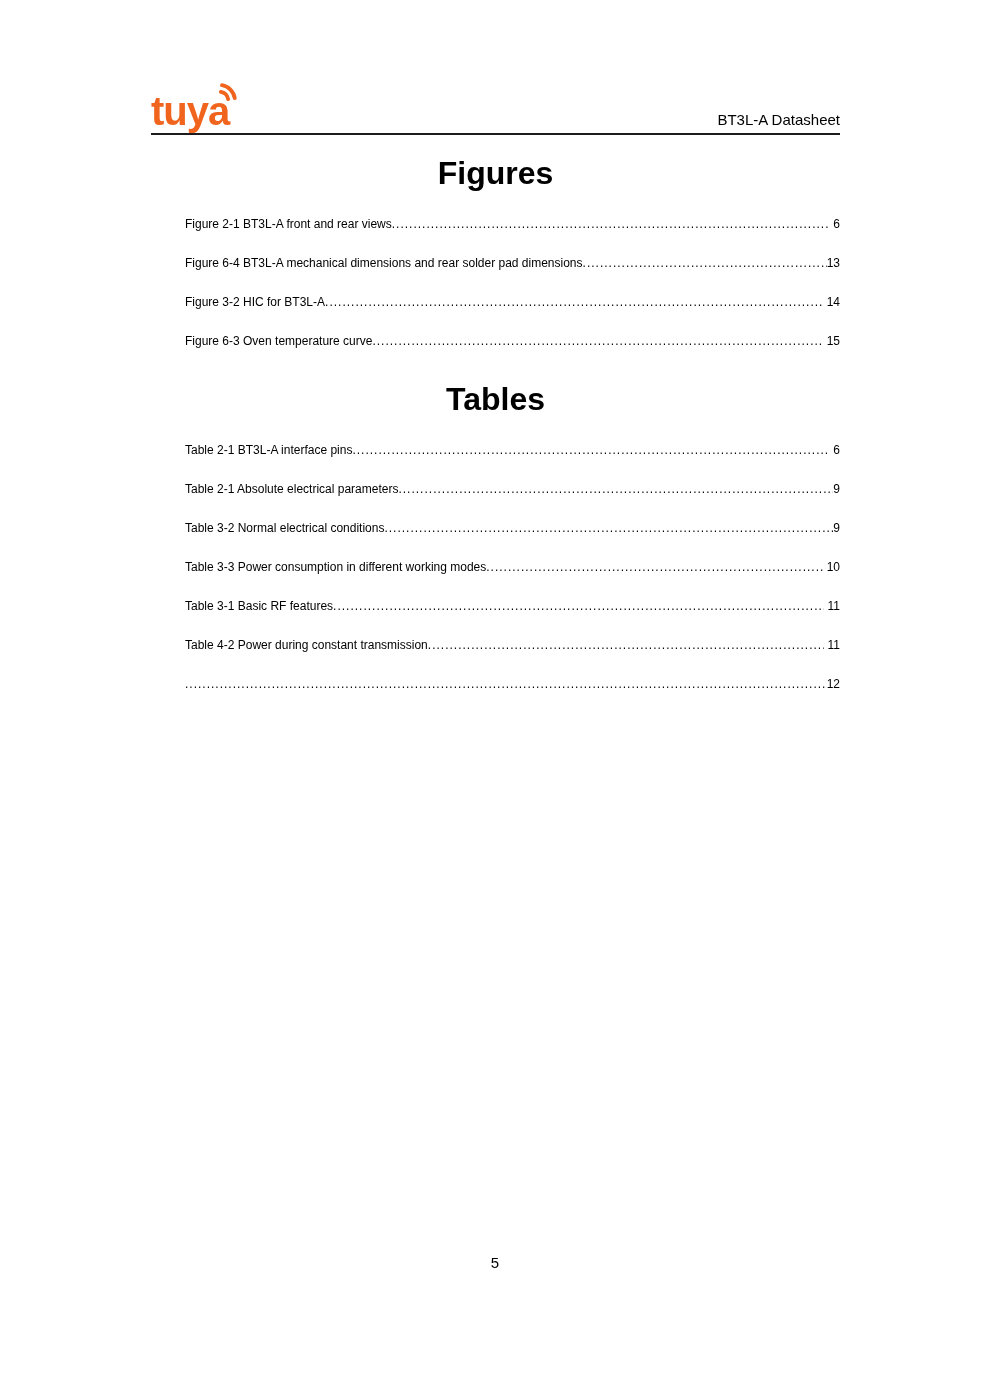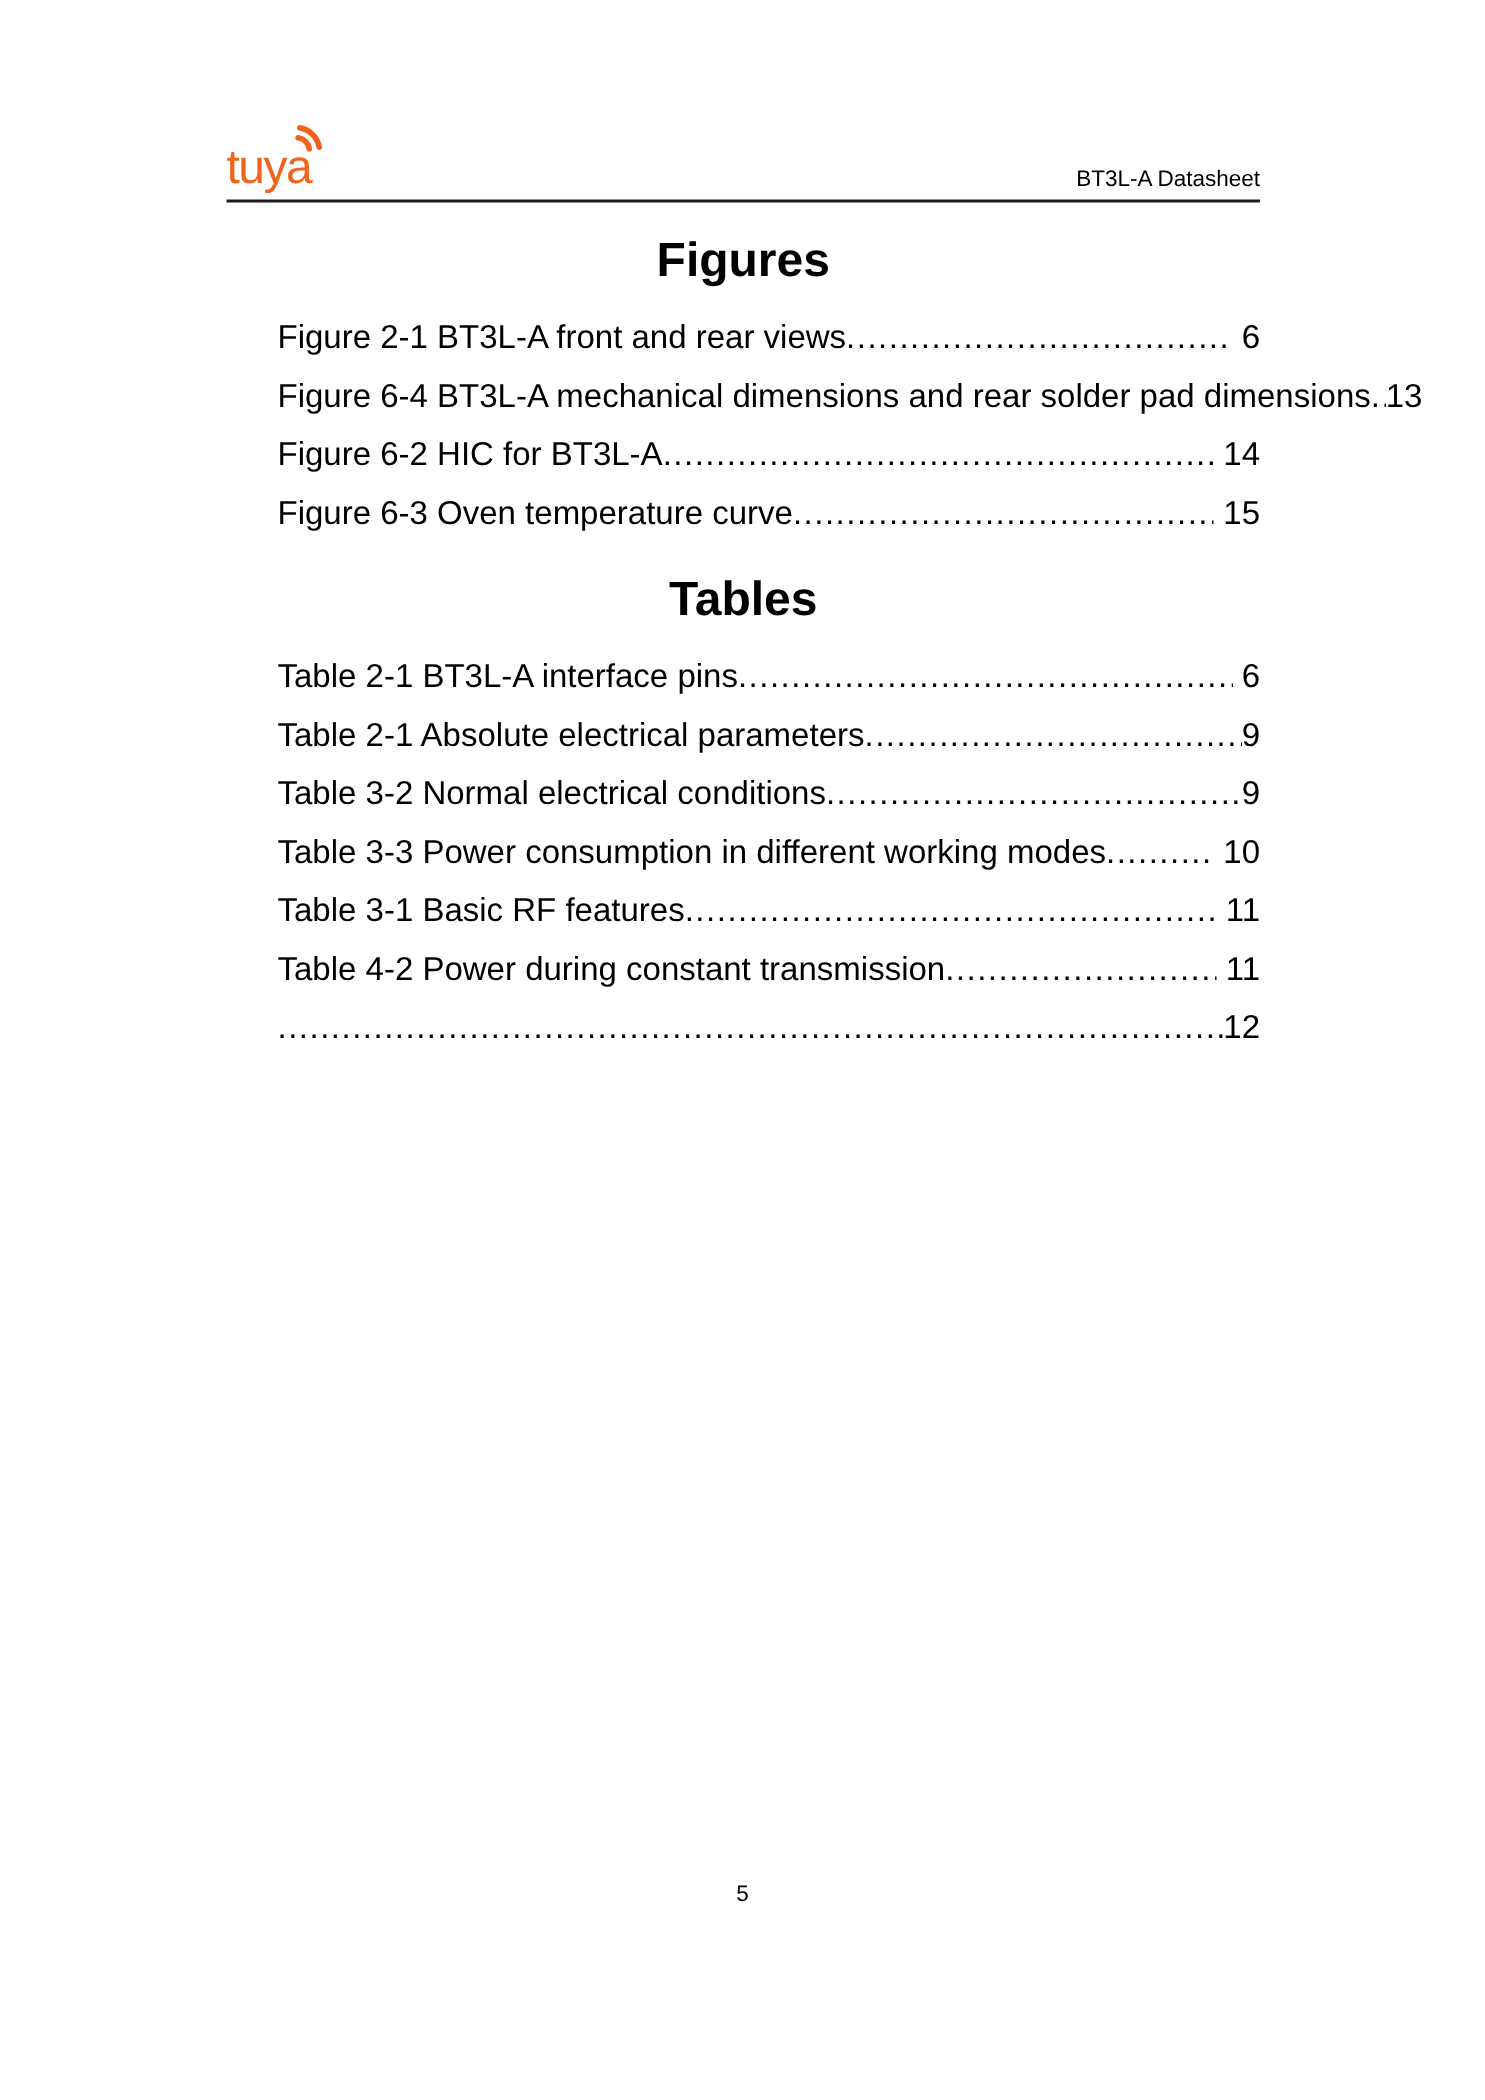--- a/index.html
+++ b/index.html
@@ -23,22 +23,22 @@
     height: 53px;
     border-bottom: 2px solid #1c1c1c;
   }
   .logo {
     position: absolute;
     left: 0;
     bottom: 0;
     height: 44px;
   }
   .logo-text {
-    font-size: 32px;
-    font-weight: normal;
+    font-size: 40px;
+    font-weight: bold;
     line-height: 44px;
     letter-spacing: -1px;
     color: #F0641E;
     display: inline-block;
     text-align: center;
   }
   .logo-signal {
     position: absolute;
     right: -15px;
     top: -13px;
@@ -63,21 +63,21 @@
   .section-title.tables { }
   .toc {
     list-style: none;
     margin: 18px 0 0 0;
     padding: 0 0 0 34px;
   }
   .toc-row {
     display: flex;
     align-items: flex-end;
     line-height: 39px;
-    font-size: 22px;
+    font-size: 12px;
   }
   .toc-label { white-space: nowrap; flex: 0 0 auto; }
   .toc-leader {
     flex: 1 1 auto;
     overflow: hidden;
     white-space: nowrap;
     min-width: 10px;
   }
   .toc-leader::after {
     letter-spacing: 1px;
@@ -118,21 +118,21 @@
         <span class="toc-label">Figure 2-1 BT3L-A front and rear views</span>
         <span class="toc-leader"></span>
         <span class="toc-page"> 6</span>
       </li>
       <li class="toc-row">
         <span class="toc-label">Figure 6-4 BT3L-A mechanical dimensions and rear solder pad dimensions</span>
         <span class="toc-leader"></span>
         <span class="toc-page">13</span>
       </li>
       <li class="toc-row">
-        <span class="toc-label">Figure 6-2 HIC for BT3L-A</span>
+        <span class="toc-label">Figure 3-2 HIC for BT3L-A</span>
         <span class="toc-leader"></span>
         <span class="toc-page"> 14</span>
       </li>
       <li class="toc-row">
         <span class="toc-label">Figure 6-3 Oven temperature curve</span>
         <span class="toc-leader"></span>
         <span class="toc-page"> 15</span>
       </li>
     </ul>
 

